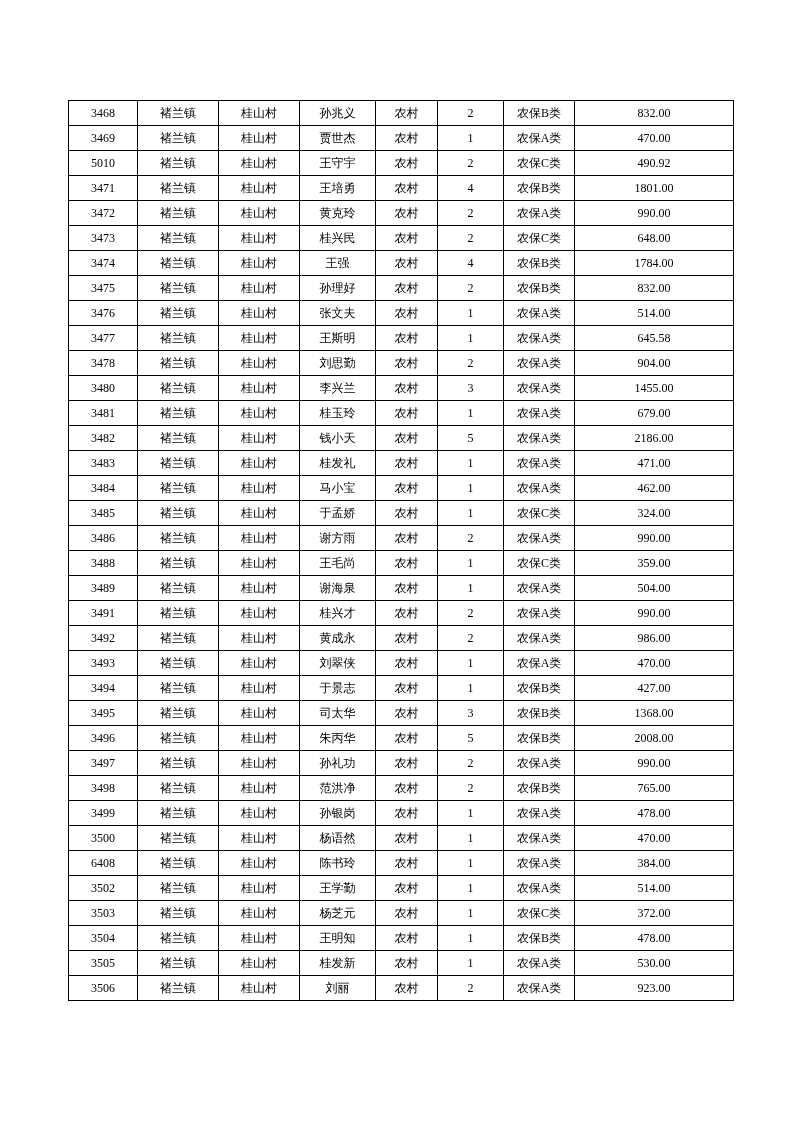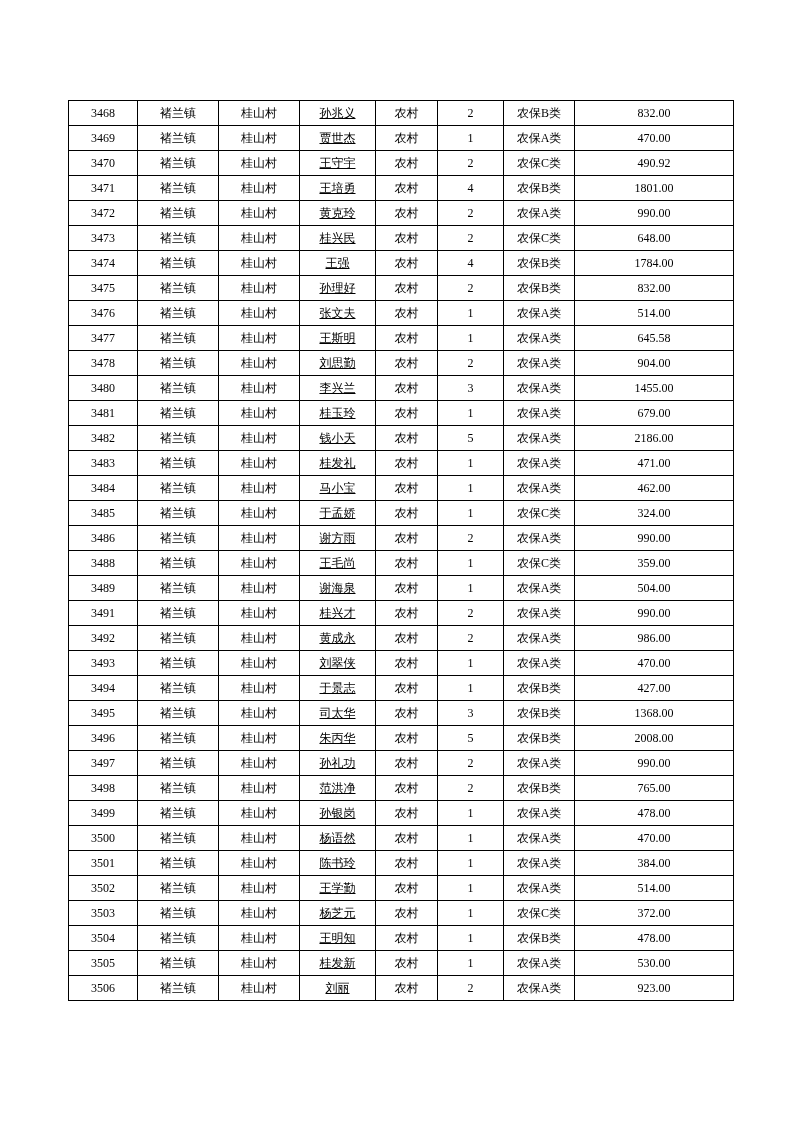--- a/index.html
+++ b/index.html
@@ -28,21 +28,21 @@
     line-height: 24px;
     text-align: center;
     vertical-align: middle;
     white-space: nowrap;
     overflow: hidden;
   }
   
   .c0 { width: 68px; }
   .c1 { width: 80px; }
   .c2 { width: 80px; }
-  .c3 { width: 75px; text-decoration: underline; }
+  .c3 { width: 75px; }
   .c4 { width: 61px; }
   .c5 { width: 65px; }
   .c6 { width: 70px; }
   .c7 { width: 159px; text-align: right; padding-right: 86px; box-sizing: border-box; }
 </style>
 </head>
 <body>
 
 <div class="page">
   <table class="roster">
@@ -61,21 +61,21 @@
           <td class="c0">3469</td>
           <td class="c1">褚兰镇</td>
           <td class="c2">桂山村</td>
           <td class="c3">贾世杰</td>
           <td class="c4">农村</td>
           <td class="c5">1</td>
           <td class="c6">农保A类</td>
           <td class="c7">470.00</td>
         </tr>
         <tr>
-          <td class="c0">3470</td>
+          <td class="c0">5010</td>
           <td class="c1">褚兰镇</td>
           <td class="c2">桂山村</td>
           <td class="c3">王守宇</td>
           <td class="c4">农村</td>
           <td class="c5">2</td>
           <td class="c6">农保C类</td>
           <td class="c7">490.92</td>
         </tr>
         <tr>
           <td class="c0">3471</td>
@@ -341,21 +341,21 @@
           <td class="c0">3500</td>
           <td class="c1">褚兰镇</td>
           <td class="c2">桂山村</td>
           <td class="c3">杨语然</td>
           <td class="c4">农村</td>
           <td class="c5">1</td>
           <td class="c6">农保A类</td>
           <td class="c7">470.00</td>
         </tr>
         <tr>
-          <td class="c0">3501</td>
+          <td class="c0">6408</td>
           <td class="c1">褚兰镇</td>
           <td class="c2">桂山村</td>
           <td class="c3">陈书玲</td>
           <td class="c4">农村</td>
           <td class="c5">1</td>
           <td class="c6">农保A类</td>
           <td class="c7">384.00</td>
         </tr>
         <tr>
           <td class="c0">3502</td>

